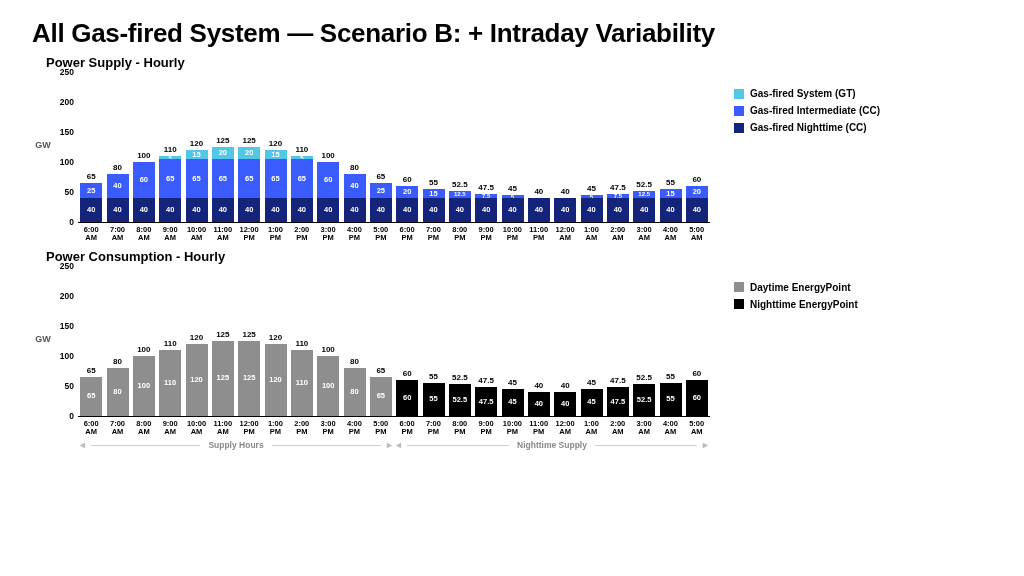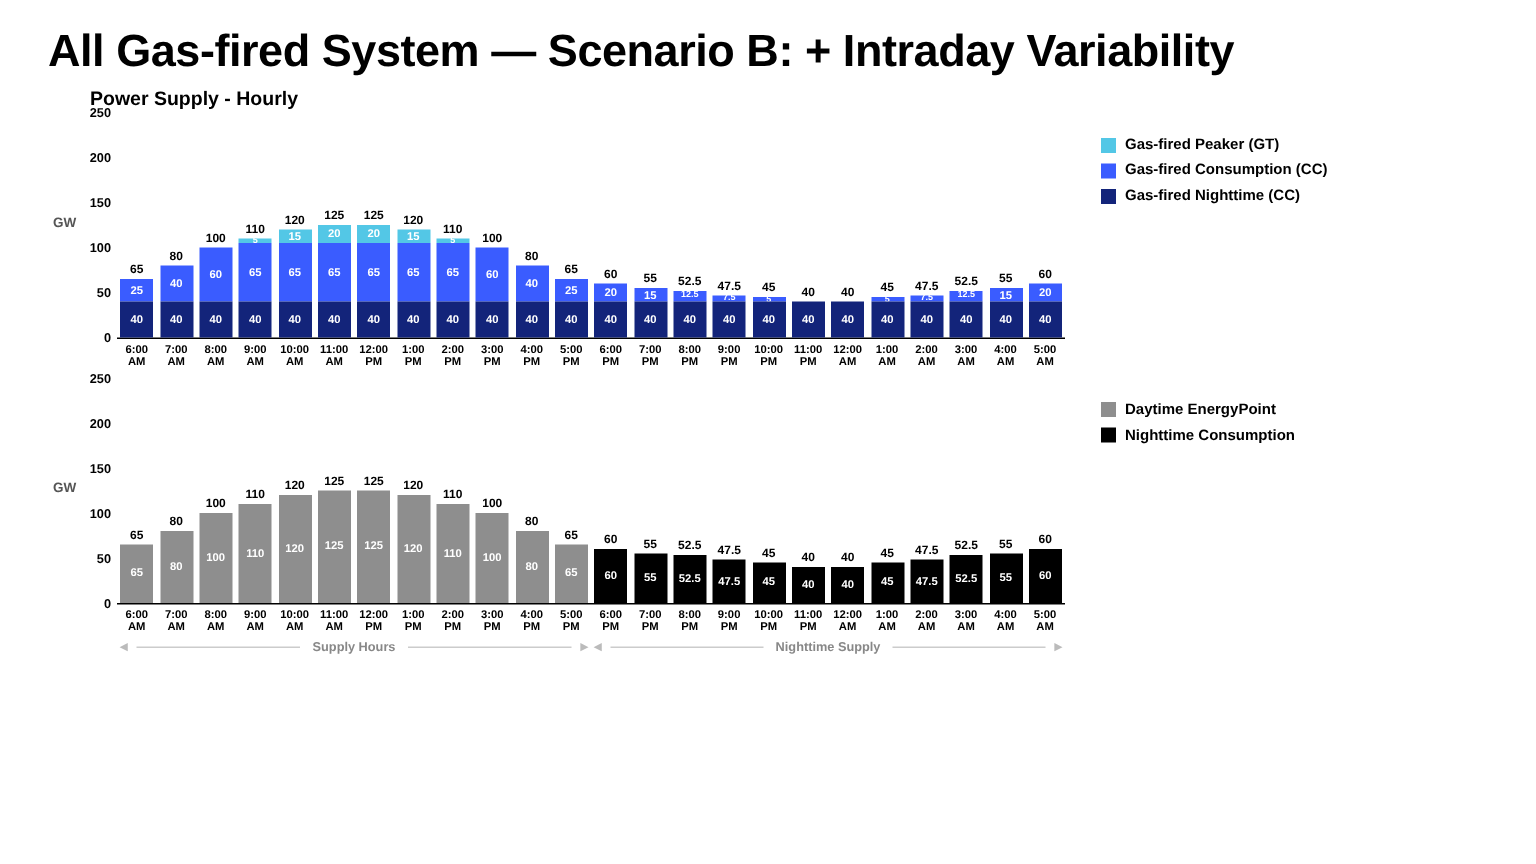--- a/index.html
+++ b/index.html
@@ -11,35 +11,35 @@
     width: 1024px;
     height: 576px;
     overflow: hidden;
   }
   .page {
     padding: 18px 32px 8px 32px;
     box-sizing: border-box;
     width: 1024px;
   }
   .title {
-    font-size: 30px;
+    font-size: 26px;
     font-weight: 800;
     letter-spacing: -0.3px;
   }
   .source {
     font-size: 10px;
     font-weight: 700;
     margin-top: 2px;
     margin-bottom: 10px;
   }
   .chart-block { margin-top: 6px; }
   .chart-title {
     font-size: 13px;
     font-weight: 700;
-    margin: 4px 0 2px 28px;
+    margin: 4px 0 2px 14px;
   }
   .chart-row {
     display: flex;
     align-items: flex-start;
   }
   .yaxis-label {
     font-size: 9px;
     font-weight: 700;
     color: #555;
     writing-mode: horizontal-tb;
@@ -322,34 +322,35 @@
               <div class="xtick" style="width: 26.3333px;">1:00<br>AM</div>
               <div class="xtick" style="width: 26.3333px;">2:00<br>AM</div>
               <div class="xtick" style="width: 26.3333px;">3:00<br>AM</div>
               <div class="xtick" style="width: 26.3333px;">4:00<br>AM</div>
               <div class="xtick" style="width: 26.3333px;">5:00<br>AM</div>
             </div>
           </div>
           <div class="legend">
             <div class="legend-item">
               <span class="swatch" style="background: rgb(83, 199, 230);"></span>
-              <span>Gas-fired Peaker (GT)</span>
+              <span>Gas-fired System (GT)</span>
             </div>
             <div class="legend-item">
               <span class="swatch" style="background: rgb(58, 92, 255);"></span>
-              <span>Gas-fired Consumption (CC)</span>
+              <span>Gas-fired Intermediate (CC)</span>
             </div>
             <div class="legend-item">
               <span class="swatch" style="background: rgb(19, 36, 122);"></span>
               <span>Gas-fired Nighttime (CC)</span>
             </div>
           </div>
         </div>
       </div>
       <div class="chart-block">
+        <div class="chart-title">Power Consumption - Hourly</div>
         <div class="chart-row">
           <div class="yaxis-label">GW</div>
           <div class="plot">
             <div class="plot-inner">
               <div class="yaxis">
                 <div class="ytick" style="bottom: 0px;">0</div>
                 <div class="ytick" style="bottom: 30px;">50</div>
                 <div class="ytick" style="bottom: 60px;">100</div>
                 <div class="ytick" style="bottom: 90px;">150</div>
                 <div class="ytick" style="bottom: 120px;">200</div>
@@ -481,21 +482,21 @@
               <div class="xtick" style="width: 26.3333px;">5:00<br>AM</div>
             </div>
           </div>
           <div class="legend">
             <div class="legend-item">
               <span class="swatch" style="background: rgb(142, 142, 142);"></span>
               <span>Daytime EnergyPoint</span>
             </div>
             <div class="legend-item">
               <span class="swatch" style="background: rgb(0, 0, 0);"></span>
-              <span>Nighttime Consumption</span>
+              <span>Nighttime EnergyPoint</span>
             </div>
           </div>
         </div>
       </div>
     </div>
   <div class="footer-axis">
     <div class="footer-half">
       <span class="footer-arrow">◄</span>
       <span class="footer-line"></span>
       <span class="footer-label">Supply Hours</span>

